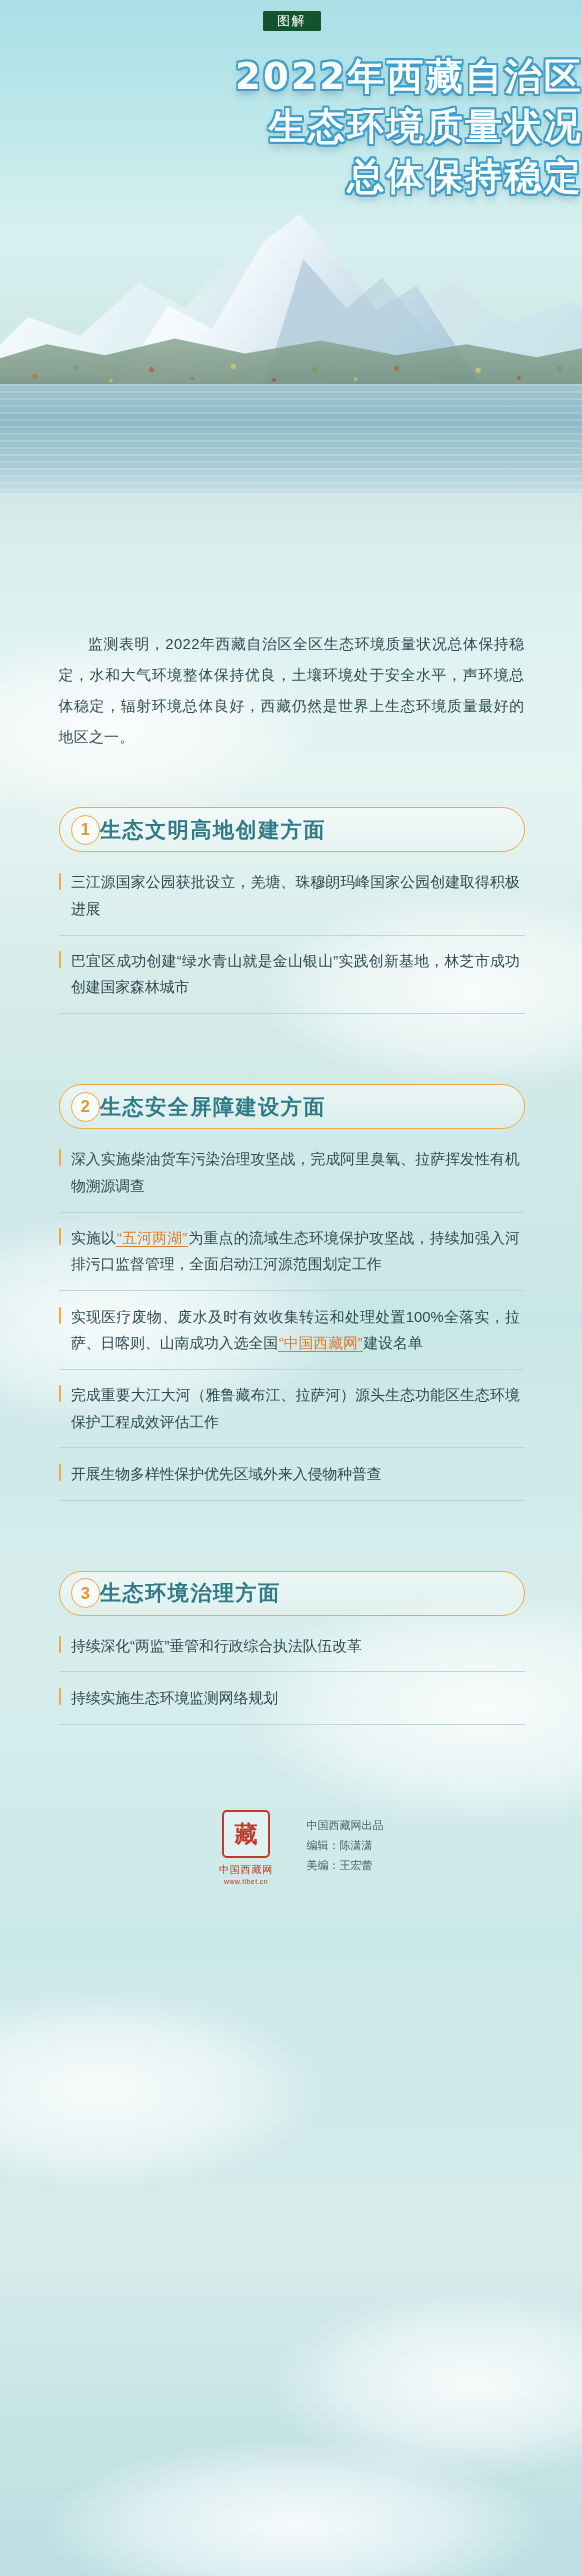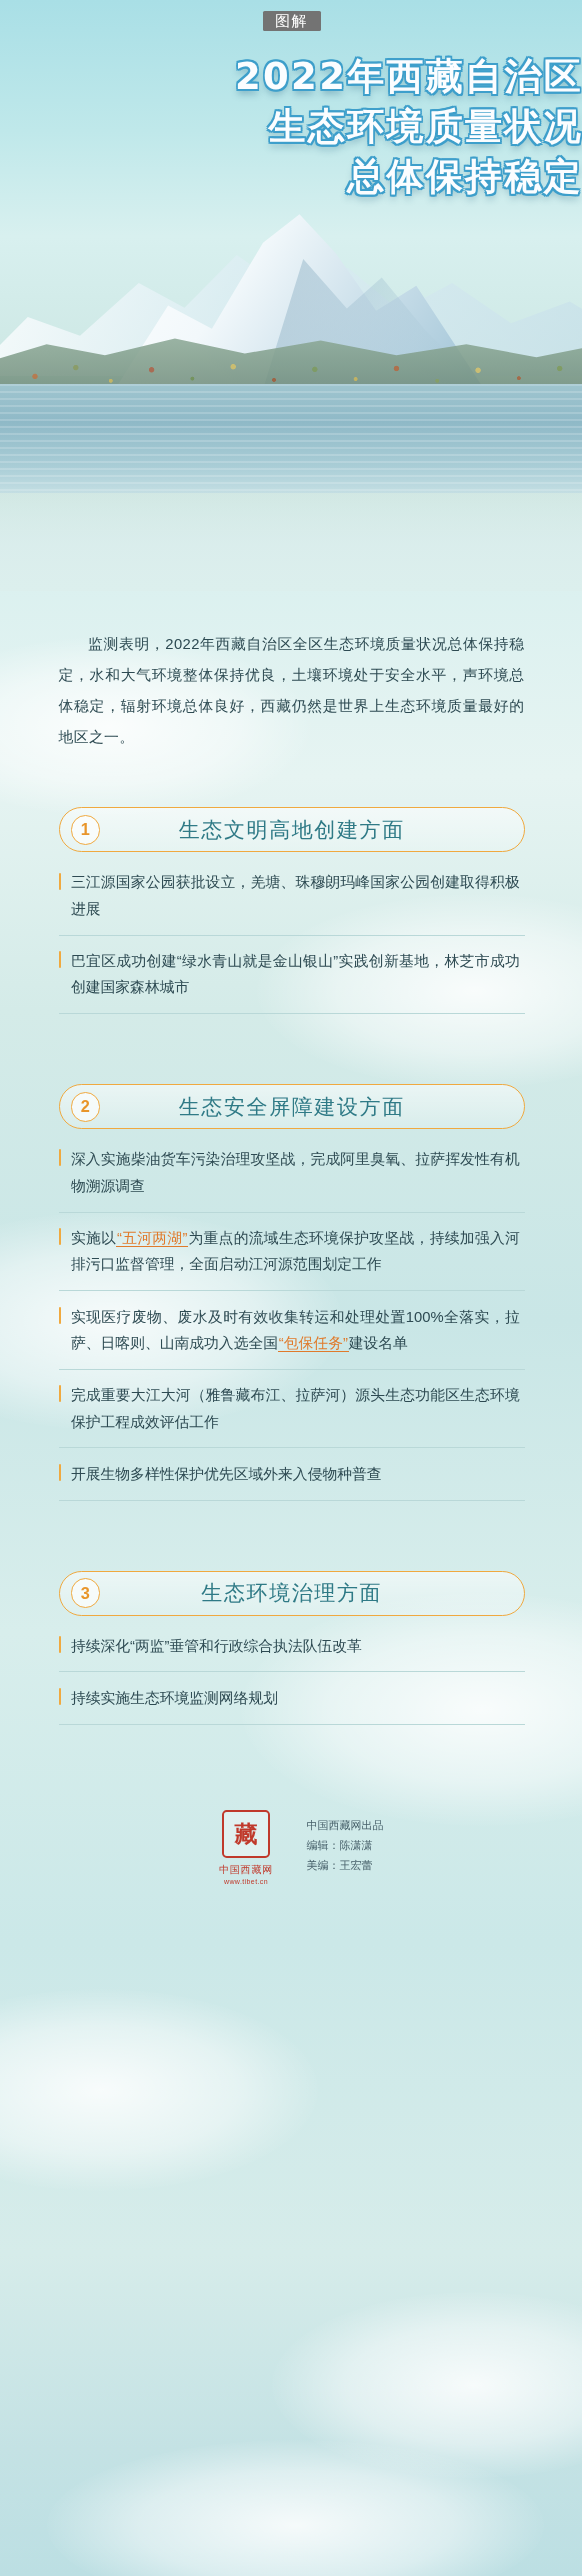--- a/index.html
+++ b/index.html
@@ -42,23 +42,23 @@
     overflow: hidden;
   }
   .header-sky {
     position: absolute; inset: 0;
     background: linear-gradient(180deg,#a9dfe6 0%, #bfe8ea 22%, #d8f0ef 40%, #cfe9e6 58%, #cfe6e1 78%, #d7ecea 100%);
   }
   .badge {
     position: absolute;
     top: 11px; left: 50%; transform: translateX(-50%);
     width: 58px; height: 20px;
-    background: #737373;
+    background: #14532d;
     color: #fff;
-    font-size: 15px;
+    font-size: 13px;
     letter-spacing: 1.6px;
     display: flex; align-items: center; justify-content: center;
     border-radius: 1.6px;
     z-index: 6;
   }
   .title-block {
     position: absolute;
     top: 52px; left: 0; width: 583px;
     text-align: right;
     z-index: 5;
@@ -179,23 +179,23 @@
     border: 1.6px solid #f0a93f;
     color: #e8952a;
     font-size: 16.3px;
     font-weight: bold;
     display: flex; align-items: center; justify-content: center;
     background: rgba(255,255,255,0.65);
     flex: 0 0 auto;
   }
   .sec-title {
     flex: 1;
-    text-align: center;
+    text-align: left;
     font-size: 21px;
-    font-weight: normal;
+    font-weight: bold;
     letter-spacing: 1.6px;
     color: #2f7a86;
     padding-right: 40px;
   }
   .items {
     margin: 0 auto;
     width: 466px;
     padding-top: 4.7px;
   }
   .item {
@@ -304,21 +304,21 @@
       </div>
     </div>
     <div class="section" style="margin-top: 70px;">
       <div class="sec-head">
         <div class="sec-num">2</div>
         <div class="sec-title">生态安全屏障建设方面</div>
       </div>
       <div class="items">
         <div class="item"><span>深入实施柴油货车污染治理攻坚战，完成阿里臭氧、拉萨挥发性有机物溯源调查</span></div>
         <div class="item"><span>实施以</span><span class="hl">“五河两湖”</span><span>为重点的流域生态环境保护攻坚战，持续加强入河排污口监督管理，全面启动江河源范围划定工作</span></div>
-        <div class="item"><span>实现医疗废物、废水及时有效收集转运和处理处置100%全落实，拉萨、日喀则、山南成功入选全国</span><span class="hl">“包保任务”</span><span>建设名单</span></div>
+        <div class="item"><span>实现医疗废物、废水及时有效收集转运和处理处置100%全落实，拉萨、日喀则、山南成功入选全国</span><span class="hl">“中国西藏网”</span><span>建设名单</span></div>
         <div class="item"><span>完成重要大江大河（雅鲁藏布江、拉萨河）源头生态功能区生态环境保护工程成效评估工作</span></div>
         <div class="item"><span>开展生物多样性保护优先区域外来入侵物种普查</span></div>
       </div>
     </div>
     <div class="section" style="margin-top: 70px;">
       <div class="sec-head">
         <div class="sec-num">3</div>
         <div class="sec-title">生态环境治理方面</div>
       </div>
       <div class="items">

